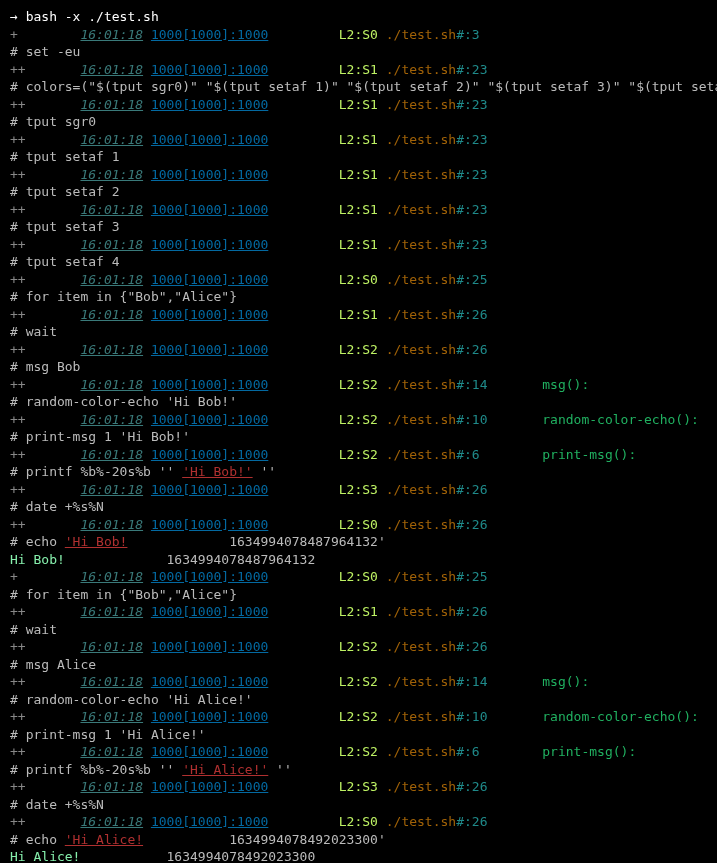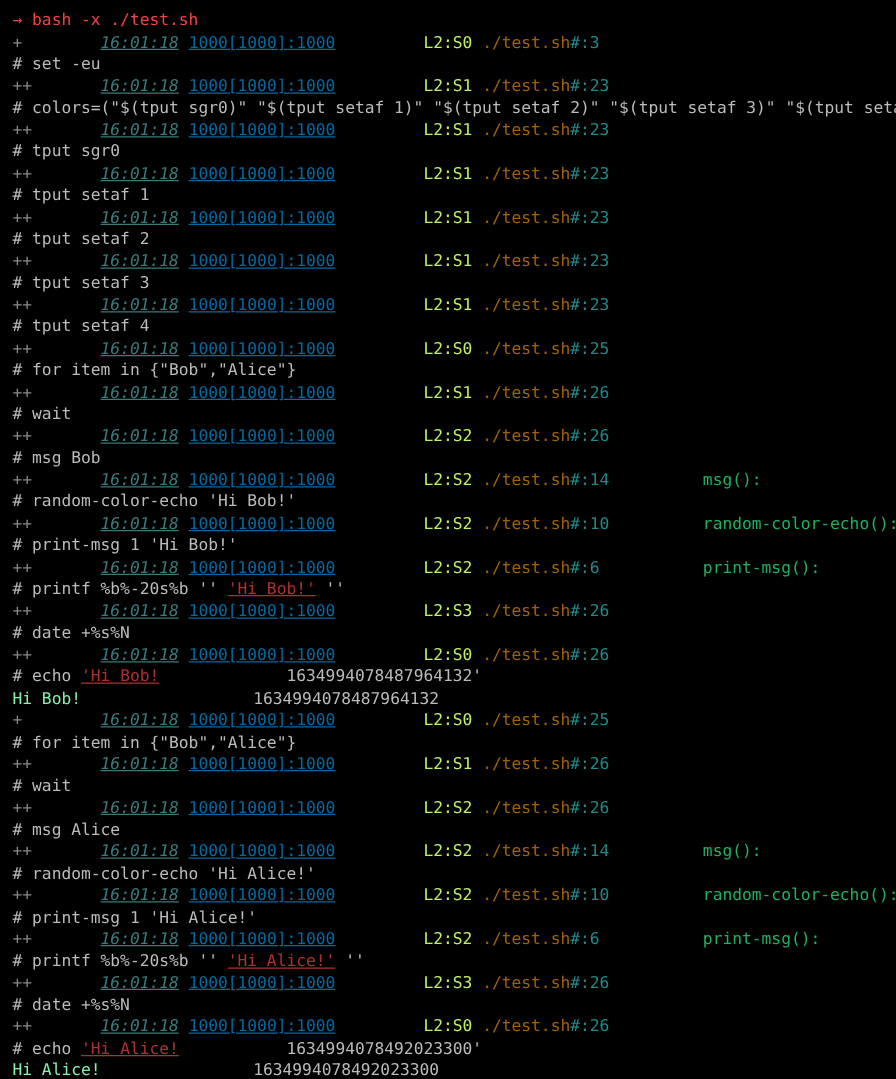--- a/index.html
+++ b/index.html
@@ -1,26 +1,26 @@
 <!DOCTYPE html>
 <html><head>
 <meta charset="utf-8">
 <style>
   html,body{margin:0;padding:0;background:#000;color:#ccc;font-family:ui-monospace,Consolas,Menlo,monospace;font-size:13px;line-height:17.5px;}
   .term{padding:8px 10px;white-space:pre;}
   .line{display:block;}
-  .prompt{color:#ef4444;}
+  .prompt{color:#ffffff;}
   .plus{color:#888;}
   .time{color:#3a7a7a;font-style:italic;text-decoration:underline;}
   .uid{color:#0369a1;text-decoration:underline;}
   .lev{color:#bef264;}
   .path{color:#a16207;font-weight:normal;}
   .ln{color:#1f8a8a;}
-  .func{color:#20b060;margin-left:20px;}
+  .func{color:#20b060;}
   .cmd{color:#bbb;margin-top:44px;}
   .str{color:#b03030;text-decoration:underline;}
   .out-hi-bob{color:#86efac;}
-  .num{color:#bbb;margin-left:36px;}
+  .num{color:#bbb;}
 </style>
 </head>
 <body>
 
 <div class="term" id="term"><div class="line"><span class="prompt">→ bash -x ./test.sh</span></div><div class="line"><span class="plus">+        </span><span class="time">16:01:18</span><span> </span><span class="uid">1000[1000]:1000</span><span>         </span><span class="lev">L2:S0</span><span> </span><span class="path">./test.sh</span><span class="ln">#:3</span></div><div class="line"><span class="cmd"># set -eu</span></div><div class="line"><span class="plus">++       </span><span class="time">16:01:18</span><span> </span><span class="uid">1000[1000]:1000</span><span>         </span><span class="lev">L2:S1</span><span> </span><span class="path">./test.sh</span><span class="ln">#:23</span></div><div class="line"><span class="cmd"># colors=("$(tput sgr0)" "$(tput setaf 1)" "$(tput setaf 2)" "$(tput setaf 3)" "$(tput setaf 4)")</span></div><div class="line"><span class="plus">++       </span><span class="time">16:01:18</span><span> </span><span class="uid">1000[1000]:1000</span><span>         </span><span class="lev">L2:S1</span><span> </span><span class="path">./test.sh</span><span class="ln">#:23</span></div><div class="line"><span class="cmd"># tput sgr0</span></div><div class="line"><span class="plus">++       </span><span class="time">16:01:18</span><span> </span><span class="uid">1000[1000]:1000</span><span>         </span><span class="lev">L2:S1</span><span> </span><span class="path">./test.sh</span><span class="ln">#:23</span></div><div class="line"><span class="cmd"># tput setaf 1</span></div><div class="line"><span class="plus">++       </span><span class="time">16:01:18</span><span> </span><span class="uid">1000[1000]:1000</span><span>         </span><span class="lev">L2:S1</span><span> </span><span class="path">./test.sh</span><span class="ln">#:23</span></div><div class="line"><span class="cmd"># tput setaf 2</span></div><div class="line"><span class="plus">++       </span><span class="time">16:01:18</span><span> </span><span class="uid">1000[1000]:1000</span><span>         </span><span class="lev">L2:S1</span><span> </span><span class="path">./test.sh</span><span class="ln">#:23</span></div><div class="line"><span class="cmd"># tput setaf 3</span></div><div class="line"><span class="plus">++       </span><span class="time">16:01:18</span><span> </span><span class="uid">1000[1000]:1000</span><span>         </span><span class="lev">L2:S1</span><span> </span><span class="path">./test.sh</span><span class="ln">#:23</span></div><div class="line"><span class="cmd"># tput setaf 4</span></div><div class="line"><span class="plus">++       </span><span class="time">16:01:18</span><span> </span><span class="uid">1000[1000]:1000</span><span>         </span><span class="lev">L2:S0</span><span> </span><span class="path">./test.sh</span><span class="ln">#:25</span></div><div class="line"><span class="cmd"># for item in {"Bob","Alice"}</span></div><div class="line"><span class="plus">++       </span><span class="time">16:01:18</span><span> </span><span class="uid">1000[1000]:1000</span><span>         </span><span class="lev">L2:S1</span><span> </span><span class="path">./test.sh</span><span class="ln">#:26</span></div><div class="line"><span class="cmd"># wait</span></div><div class="line"><span class="plus">++       </span><span class="time">16:01:18</span><span> </span><span class="uid">1000[1000]:1000</span><span>         </span><span class="lev">L2:S2</span><span> </span><span class="path">./test.sh</span><span class="ln">#:26</span></div><div class="line"><span class="cmd"># msg Bob</span></div><div class="line"><span class="plus">++       </span><span class="time">16:01:18</span><span> </span><span class="uid">1000[1000]:1000</span><span>         </span><span class="lev">L2:S2</span><span> </span><span class="path">./test.sh</span><span class="ln">#:14</span><span>       </span><span class="func">msg():</span></div><div class="line"><span class="cmd"># random-color-echo 'Hi Bob!'</span></div><div class="line"><span class="plus">++       </span><span class="time">16:01:18</span><span> </span><span class="uid">1000[1000]:1000</span><span>         </span><span class="lev">L2:S2</span><span> </span><span class="path">./test.sh</span><span class="ln">#:10</span><span>       </span><span class="func">random-color-echo():</span></div><div class="line"><span class="cmd"># print-msg 1 'Hi Bob!'</span></div><div class="line"><span class="plus">++       </span><span class="time">16:01:18</span><span> </span><span class="uid">1000[1000]:1000</span><span>         </span><span class="lev">L2:S2</span><span> </span><span class="path">./test.sh</span><span class="ln">#:6</span><span>        </span><span class="func">print-msg():</span></div><div class="line"><span class="cmd"># printf %b%-20s%b '' </span><span class="str">'Hi Bob!'</span><span class="cmd"> ''</span></div><div class="line"><span class="plus">++       </span><span class="time">16:01:18</span><span> </span><span class="uid">1000[1000]:1000</span><span>         </span><span class="lev">L2:S3</span><span> </span><span class="path">./test.sh</span><span class="ln">#:26</span></div><div class="line"><span class="cmd"># date +%s%N</span></div><div class="line"><span class="plus">++       </span><span class="time">16:01:18</span><span> </span><span class="uid">1000[1000]:1000</span><span>         </span><span class="lev">L2:S0</span><span> </span><span class="path">./test.sh</span><span class="ln">#:26</span></div><div class="line"><span class="cmd"># echo </span><span class="str">'Hi Bob!</span><span class="cmd">             1634994078487964132'</span></div><div class="line"><span class="out-hi-bob">Hi Bob!</span><span>             </span><span class="num">1634994078487964132</span></div><div class="line"><span class="plus">+        </span><span class="time">16:01:18</span><span> </span><span class="uid">1000[1000]:1000</span><span>         </span><span class="lev">L2:S0</span><span> </span><span class="path">./test.sh</span><span class="ln">#:25</span></div><div class="line"><span class="cmd"># for item in {"Bob","Alice"}</span></div><div class="line"><span class="plus">++       </span><span class="time">16:01:18</span><span> </span><span class="uid">1000[1000]:1000</span><span>         </span><span class="lev">L2:S1</span><span> </span><span class="path">./test.sh</span><span class="ln">#:26</span></div><div class="line"><span class="cmd"># wait</span></div><div class="line"><span class="plus">++       </span><span class="time">16:01:18</span><span> </span><span class="uid">1000[1000]:1000</span><span>         </span><span class="lev">L2:S2</span><span> </span><span class="path">./test.sh</span><span class="ln">#:26</span></div><div class="line"><span class="cmd"># msg Alice</span></div><div class="line"><span class="plus">++       </span><span class="time">16:01:18</span><span> </span><span class="uid">1000[1000]:1000</span><span>         </span><span class="lev">L2:S2</span><span> </span><span class="path">./test.sh</span><span class="ln">#:14</span><span>       </span><span class="func">msg():</span></div><div class="line"><span class="cmd"># random-color-echo 'Hi Alice!'</span></div><div class="line"><span class="plus">++       </span><span class="time">16:01:18</span><span> </span><span class="uid">1000[1000]:1000</span><span>         </span><span class="lev">L2:S2</span><span> </span><span class="path">./test.sh</span><span class="ln">#:10</span><span>       </span><span class="func">random-color-echo():</span></div><div class="line"><span class="cmd"># print-msg 1 'Hi Alice!'</span></div><div class="line"><span class="plus">++       </span><span class="time">16:01:18</span><span> </span><span class="uid">1000[1000]:1000</span><span>         </span><span class="lev">L2:S2</span><span> </span><span class="path">./test.sh</span><span class="ln">#:6</span><span>        </span><span class="func">print-msg():</span></div><div class="line"><span class="cmd"># printf %b%-20s%b '' </span><span class="str">'Hi Alice!'</span><span class="cmd"> ''</span></div><div class="line"><span class="plus">++       </span><span class="time">16:01:18</span><span> </span><span class="uid">1000[1000]:1000</span><span>         </span><span class="lev">L2:S3</span><span> </span><span class="path">./test.sh</span><span class="ln">#:26</span></div><div class="line"><span class="cmd"># date +%s%N</span></div><div class="line"><span class="plus">++       </span><span class="time">16:01:18</span><span> </span><span class="uid">1000[1000]:1000</span><span>         </span><span class="lev">L2:S0</span><span> </span><span class="path">./test.sh</span><span class="ln">#:26</span></div><div class="line"><span class="cmd"># echo </span><span class="str">'Hi Alice!</span><span class="cmd">           1634994078492023300'</span></div><div class="line"><span class="out-hi-bob">Hi Alice!</span><span>           </span><span class="num">1634994078492023300</span></div></div>
 
 </body></html>

